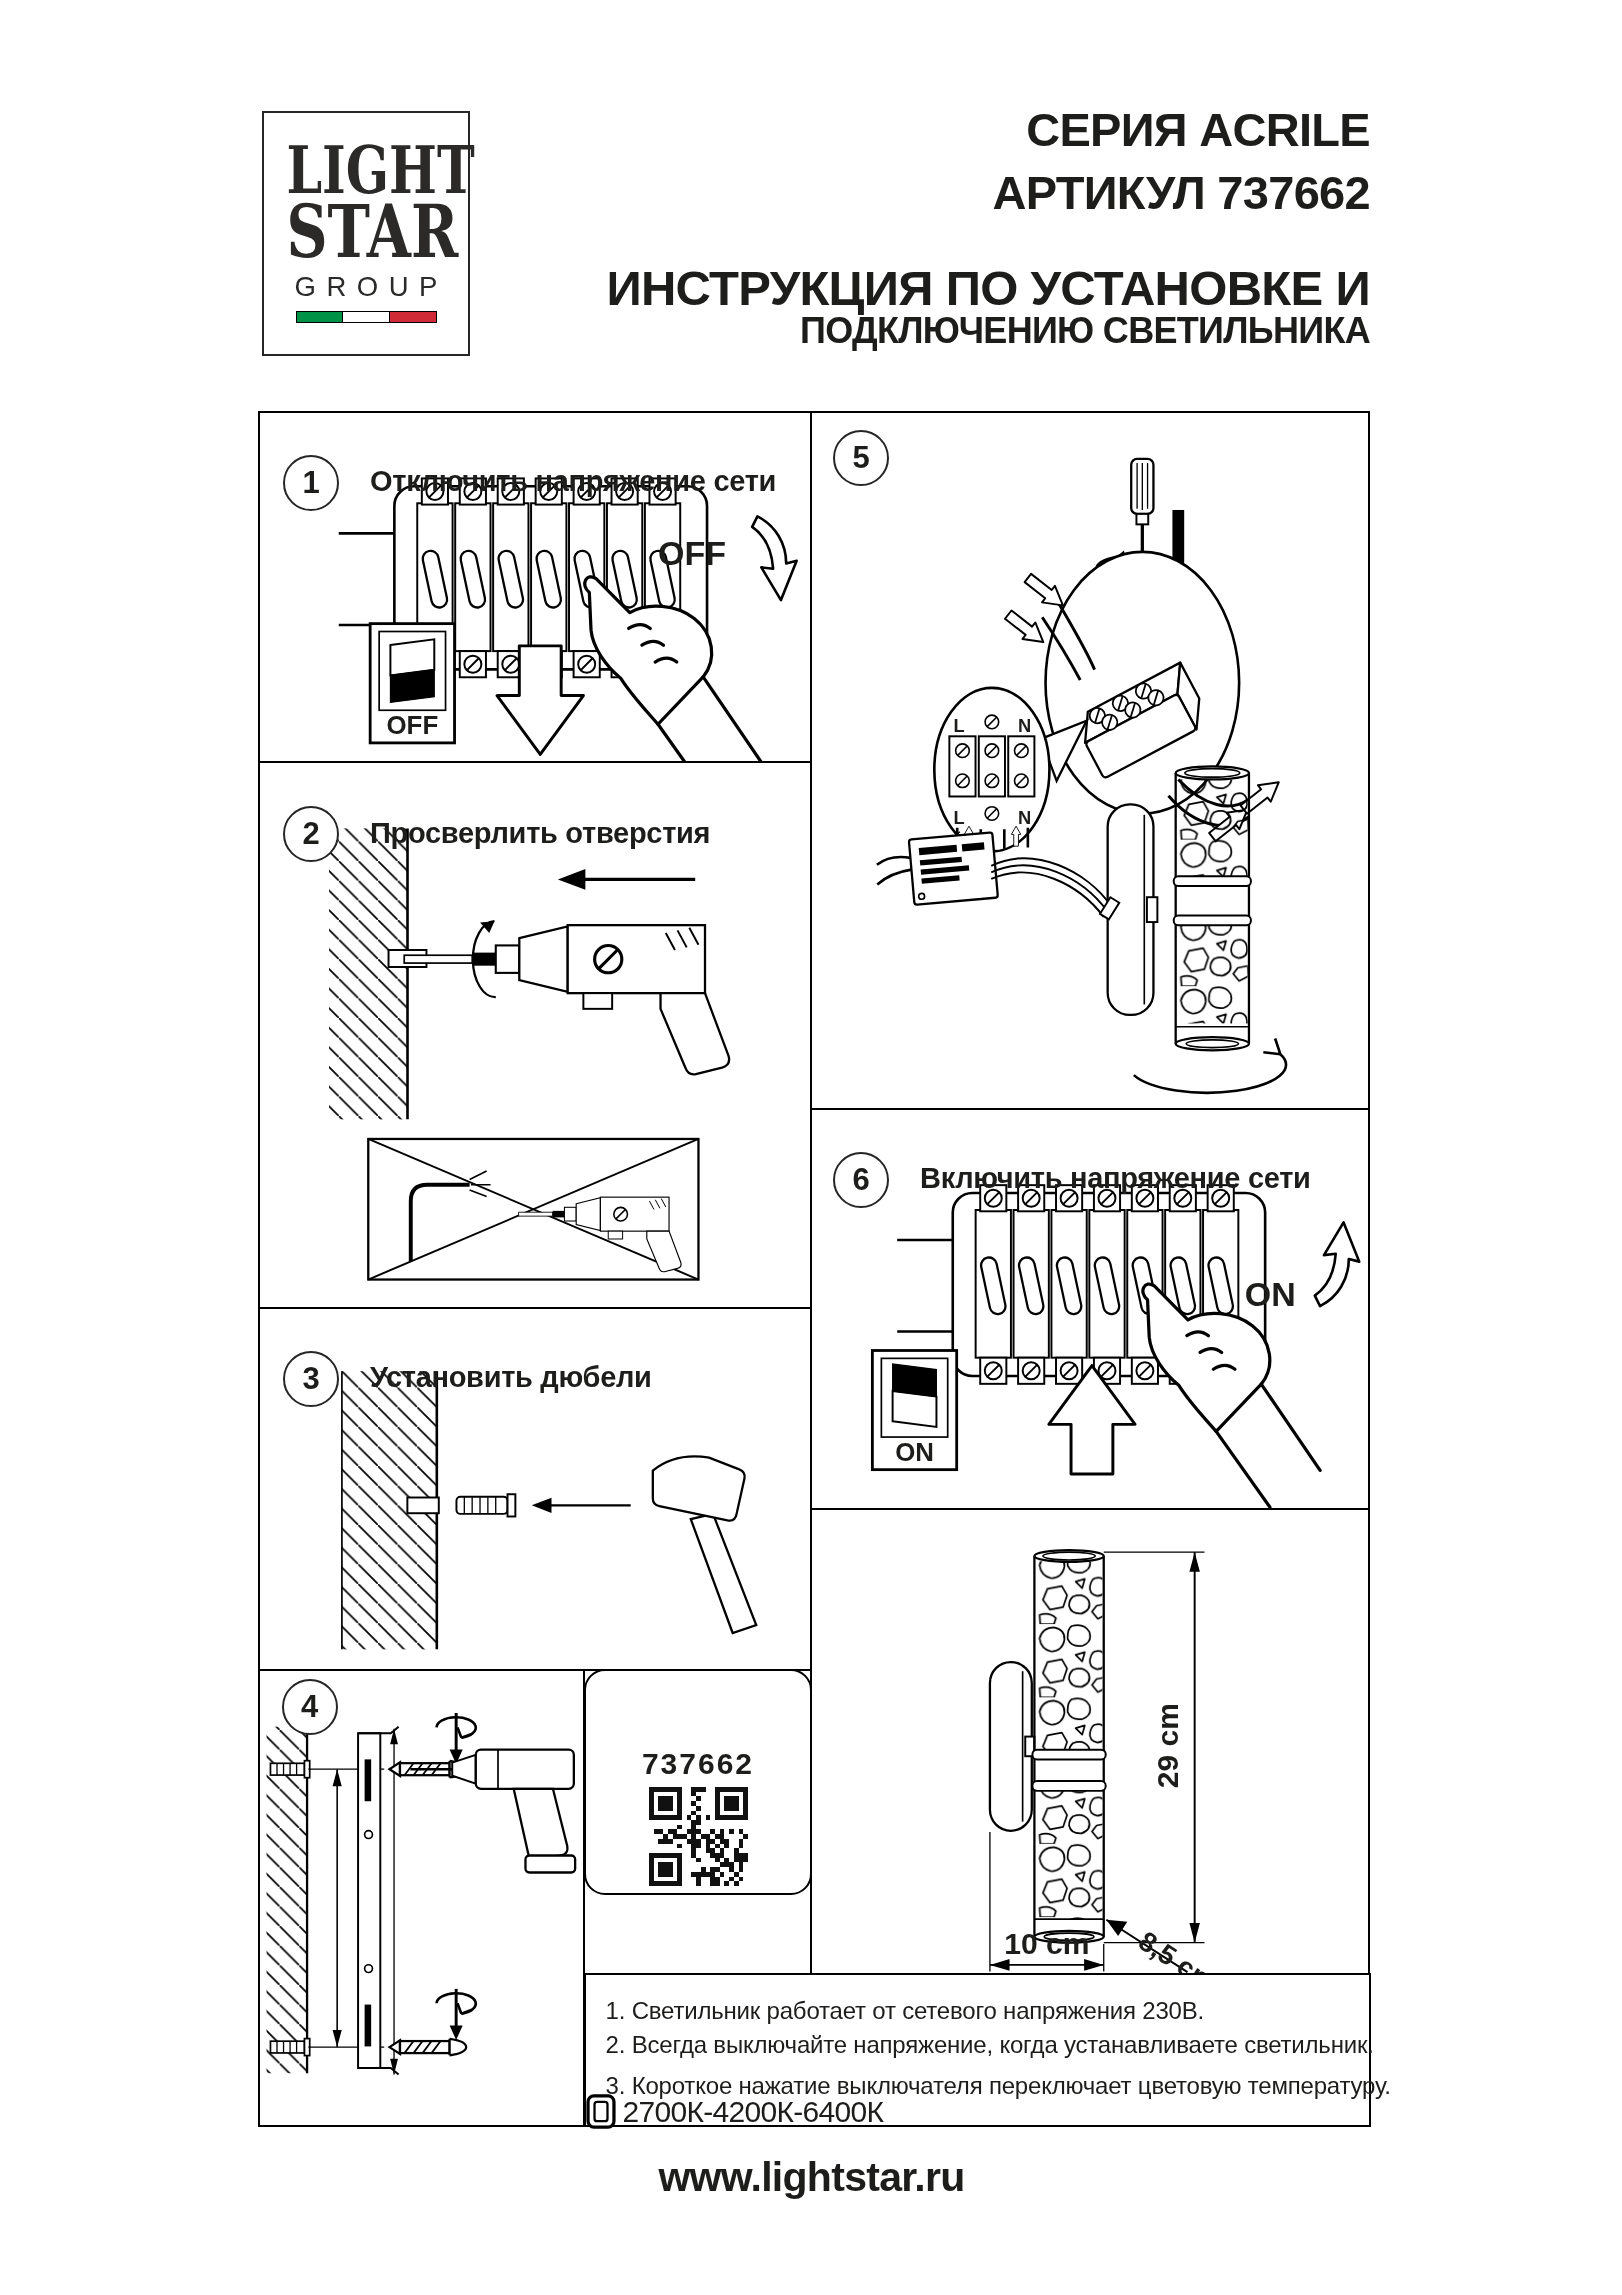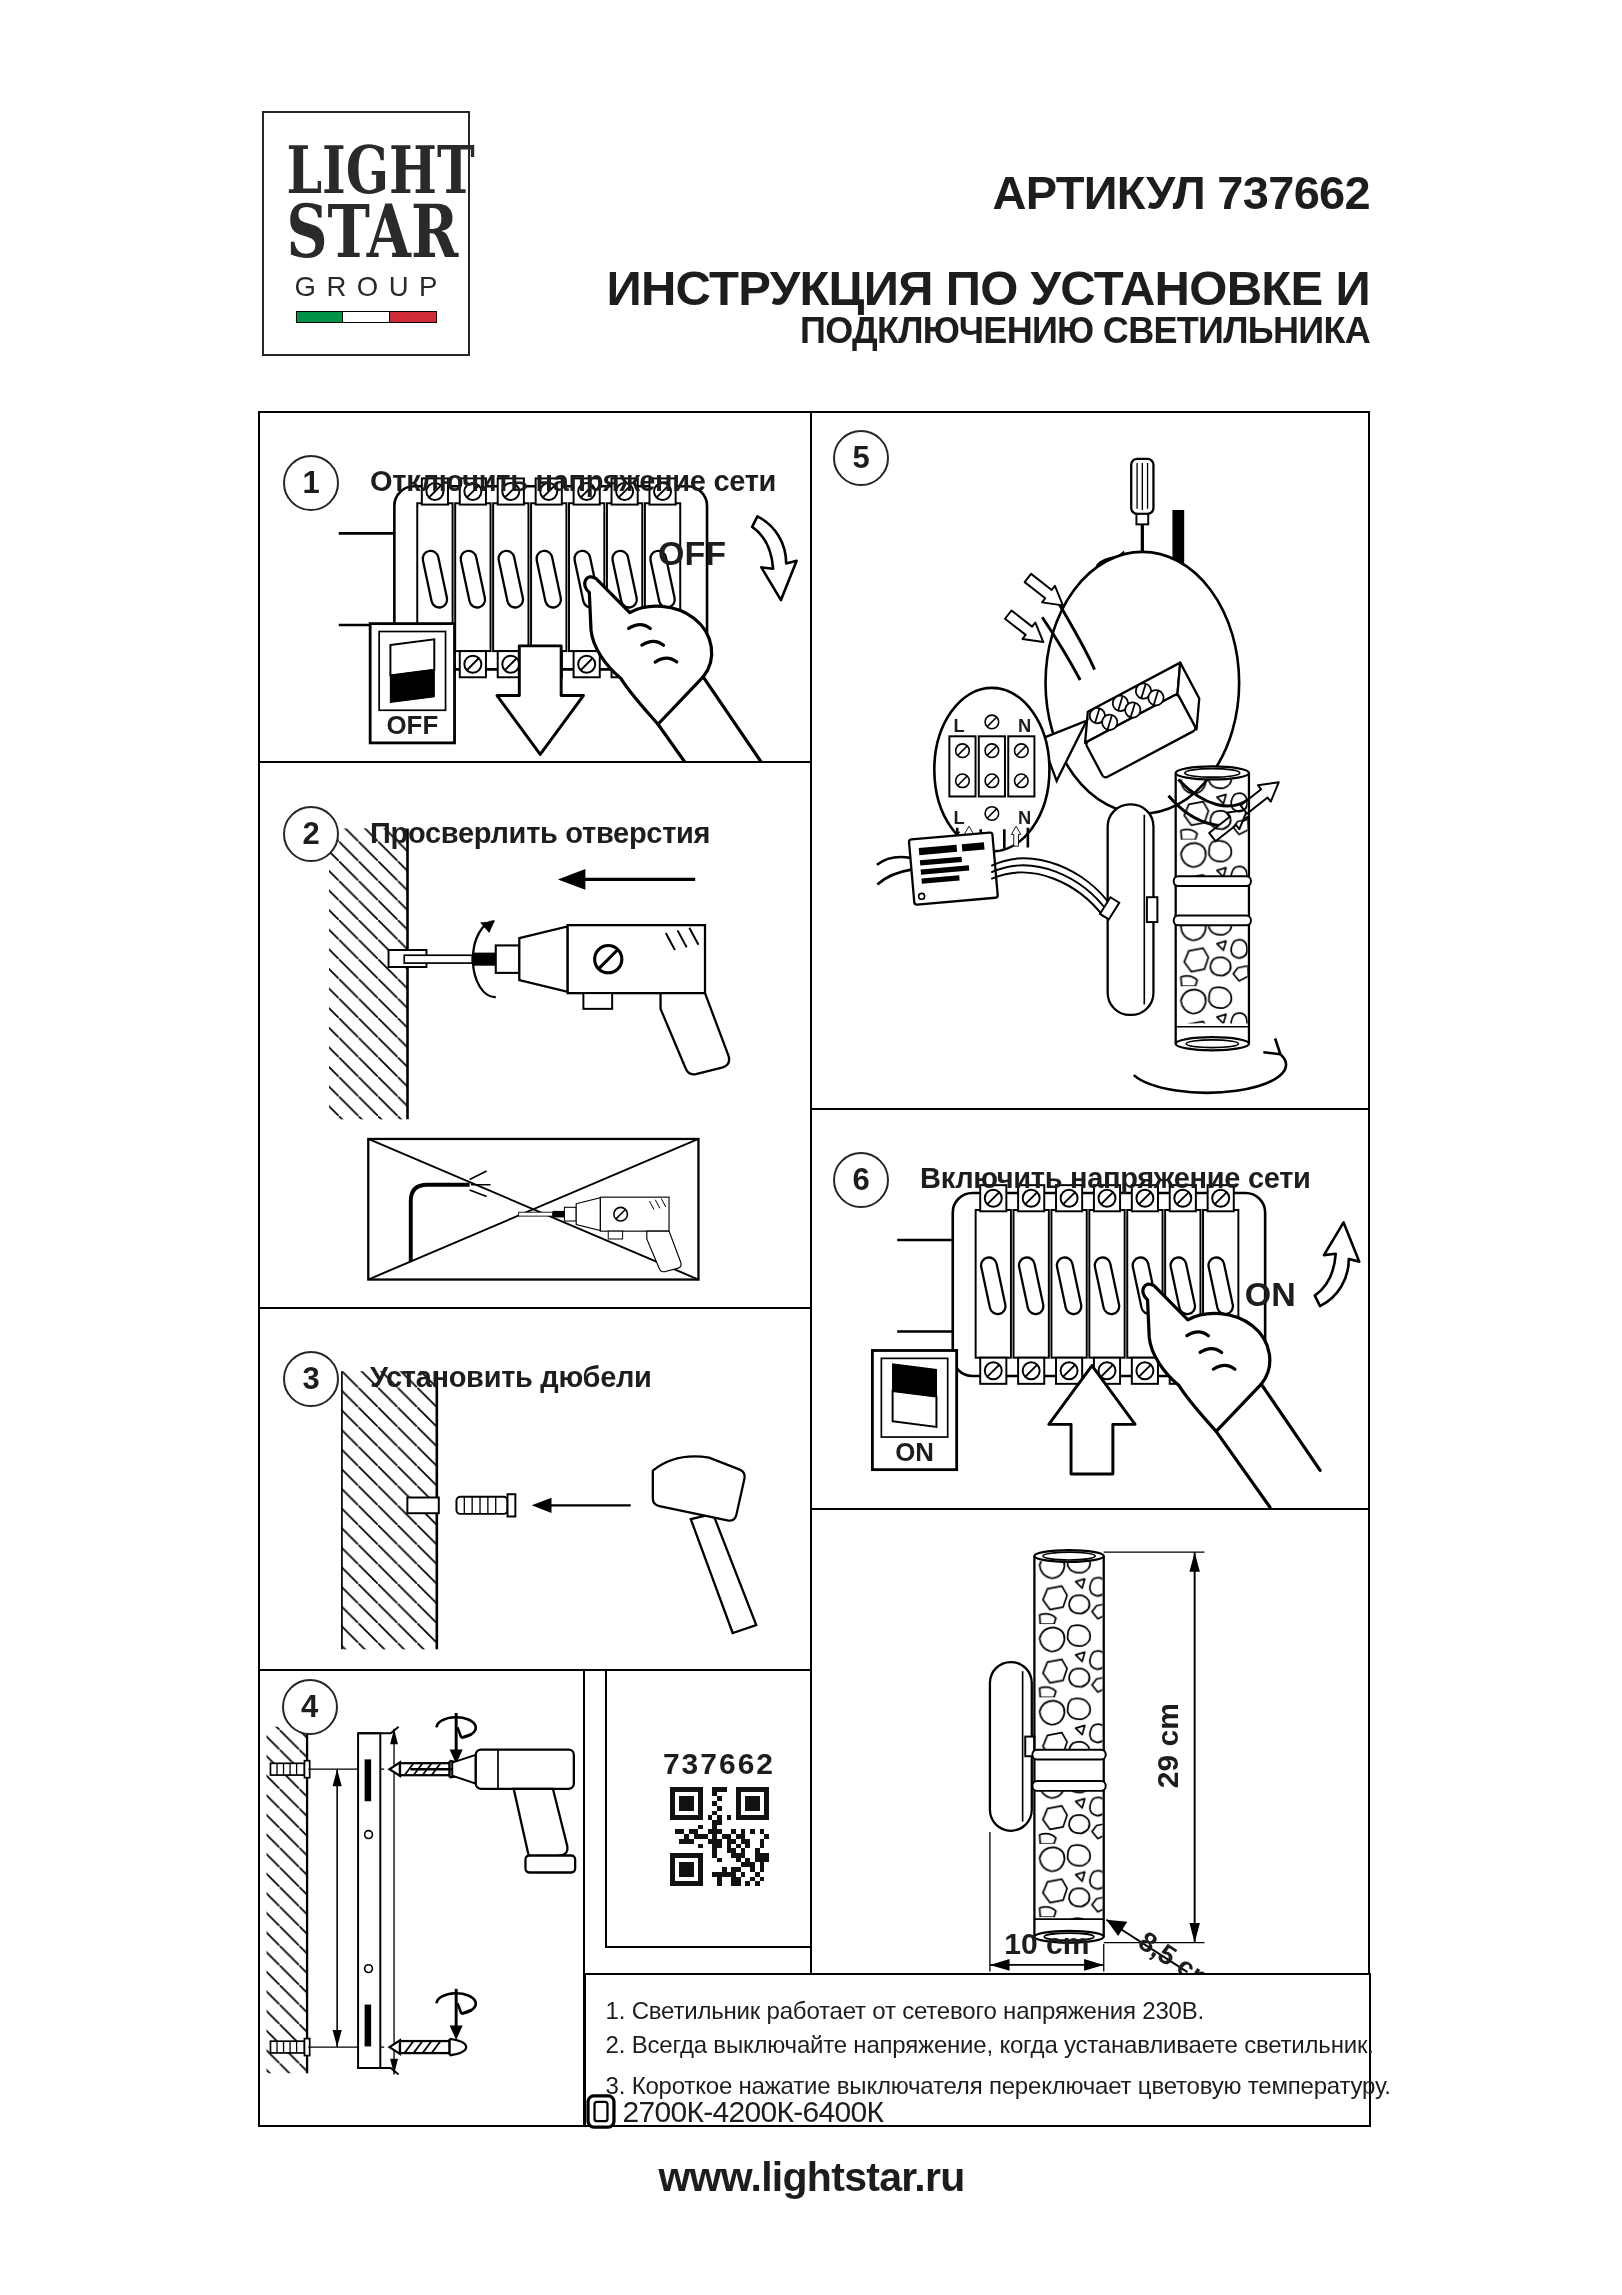--- a/index.html
+++ b/index.html
@@ -192,20 +192,21 @@
   <div id="logo">
     <div id="logo-w1" class="logo-word">LIGHT</div>
     <div id="logo-w2" class="logo-word">STAR</div>
     <div id="logo-w3">GROUP</div>
     <div id="flag">
       <div class="fg" style="background:#009246;border-right:1.3px solid #000;"></div>
       <div class="fg" style="background:#ffffff;border-right:1.3px solid #000;"></div>
       <div class="fg" style="background:#ce2b37;"></div>
     </div>
   </div>
+  <div id="hdr-series" class="hdr">СЕРИЯ ACRILE</div>
   <div id="hdr-article" class="hdr">АРТИКУЛ 737662</div>
   <div id="hdr-t1" class="hdr">ИНСТРУКЦИЯ ПО УСТАНОВКЕ И</div>
   <div id="hdr-t2" class="hdr">ПОДКЛЮЧЕНИЮ СВЕТИЛЬНИКА</div>
 
   <div class="panel" style="left:258px;top:411px;width:554px;height:352px;">
     <div class="badge" style="left:23px;top:42px;">1</div>
     <div class="ptitle" style="left:110px;top:52px;">Отключить напряжение сети</div>
     <svg class="art" viewBox="0 0 840 532">
       <use href="#breaker" transform="translate(235,100)"></use>
       <text x="608" y="232" font-size="52">OFF</text>
@@ -277,21 +278,21 @@
       <line x1="205" y1="88" x2="205" y2="617" stroke="#000" stroke-width="2"></line>
       <path d="M205,88 l-6,24 h12 Z M205,617 l-6,-24 h12 Z" fill="#000"></path>
       <use href="#screwh" transform="translate(198,150) scale(1.15)"></use>
       <use href="#screwh" transform="translate(198,575) scale(1.15)"></use>
       <use href="#roticon" transform="translate(300,70)"></use>
       <use href="#roticon" transform="translate(300,492)"></use>
       <use href="#driver4" transform="translate(330,150)"></use>
     </svg>
   </div>
 
-  <div class="panel" style="left:605px;top:1669px;width:228px;height:279px;">
+  <div class="panel" style="left:584px;top:1669px;width:228px;height:226px;border-radius:21px;">
     <div id="qr-num">737662</div>
     <div id="qr-code"><svg width="99" height="99" viewBox="0 0 152 152" shape-rendering="crispEdges">
           <rect width="152" height="152" fill="#fff"></rect>
           <rect x="0.00" y="0.00" width="7.29" height="7.29" fill="#111"></rect>
           <rect x="7.24" y="0.00" width="7.29" height="7.29" fill="#111"></rect>
           <rect x="14.48" y="0.00" width="7.29" height="7.29" fill="#111"></rect>
           <rect x="21.71" y="0.00" width="7.29" height="7.29" fill="#111"></rect>
           <rect x="28.95" y="0.00" width="7.29" height="7.29" fill="#111"></rect>
           <rect x="36.19" y="0.00" width="7.29" height="7.29" fill="#111"></rect>
           <rect x="43.43" y="0.00" width="7.29" height="7.29" fill="#111"></rect>

